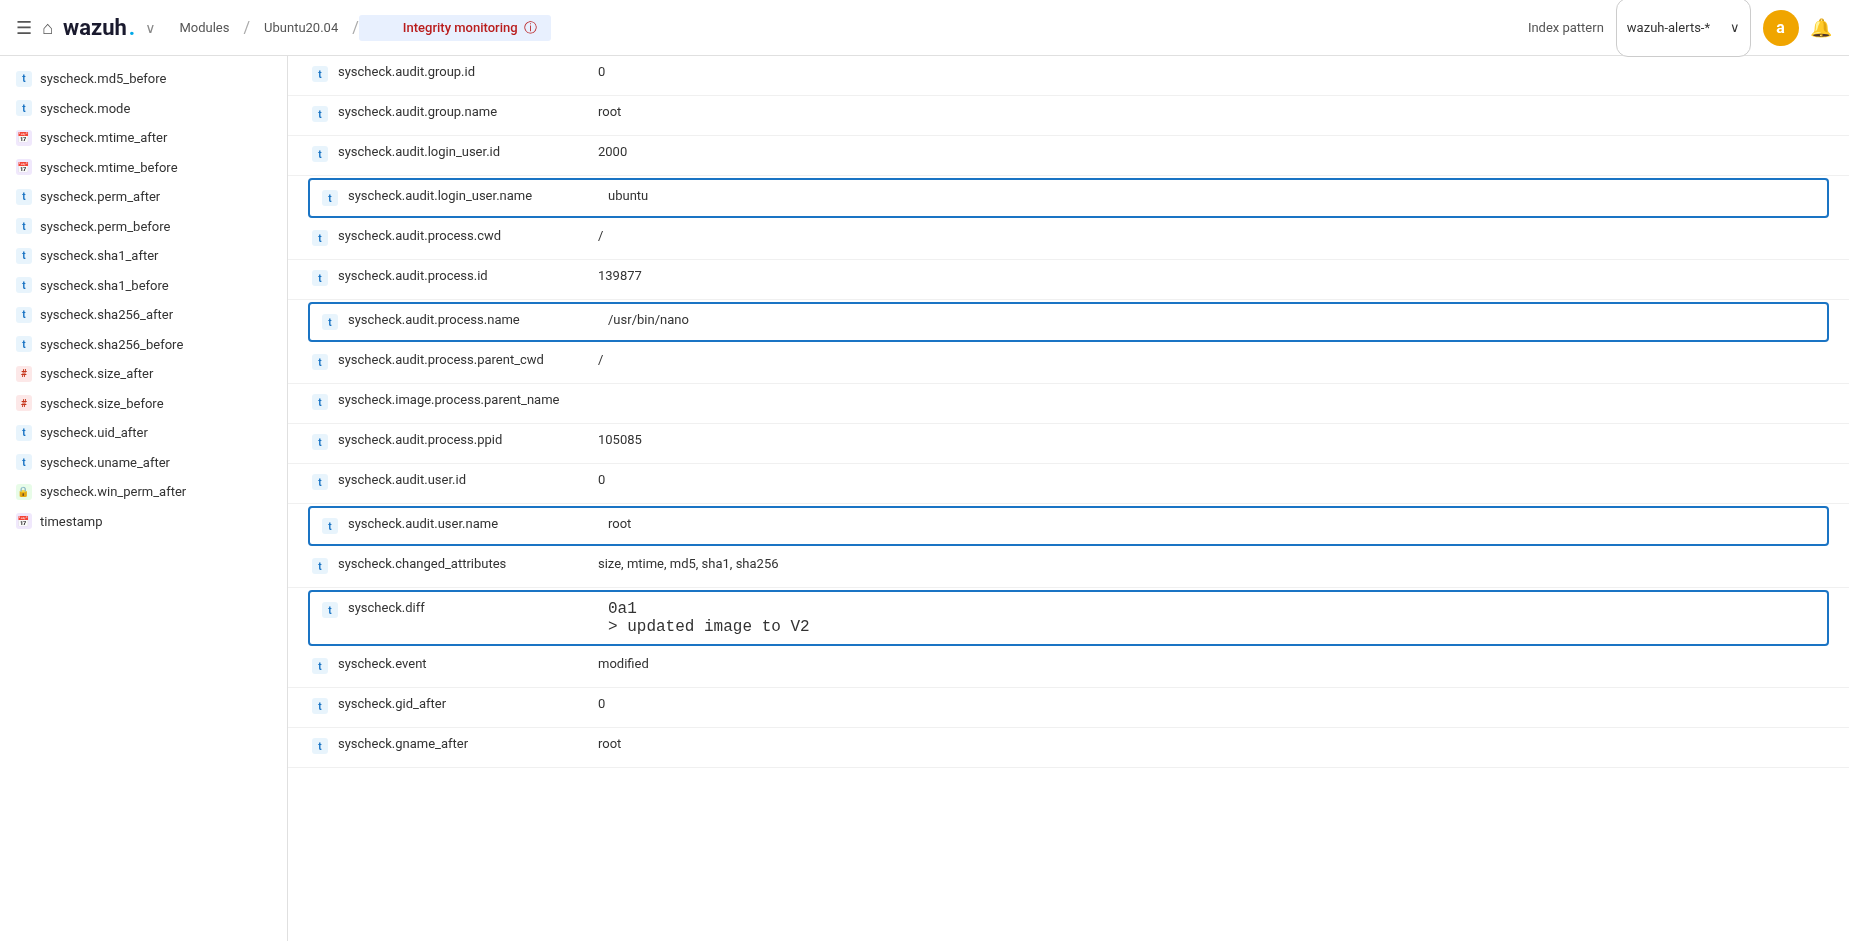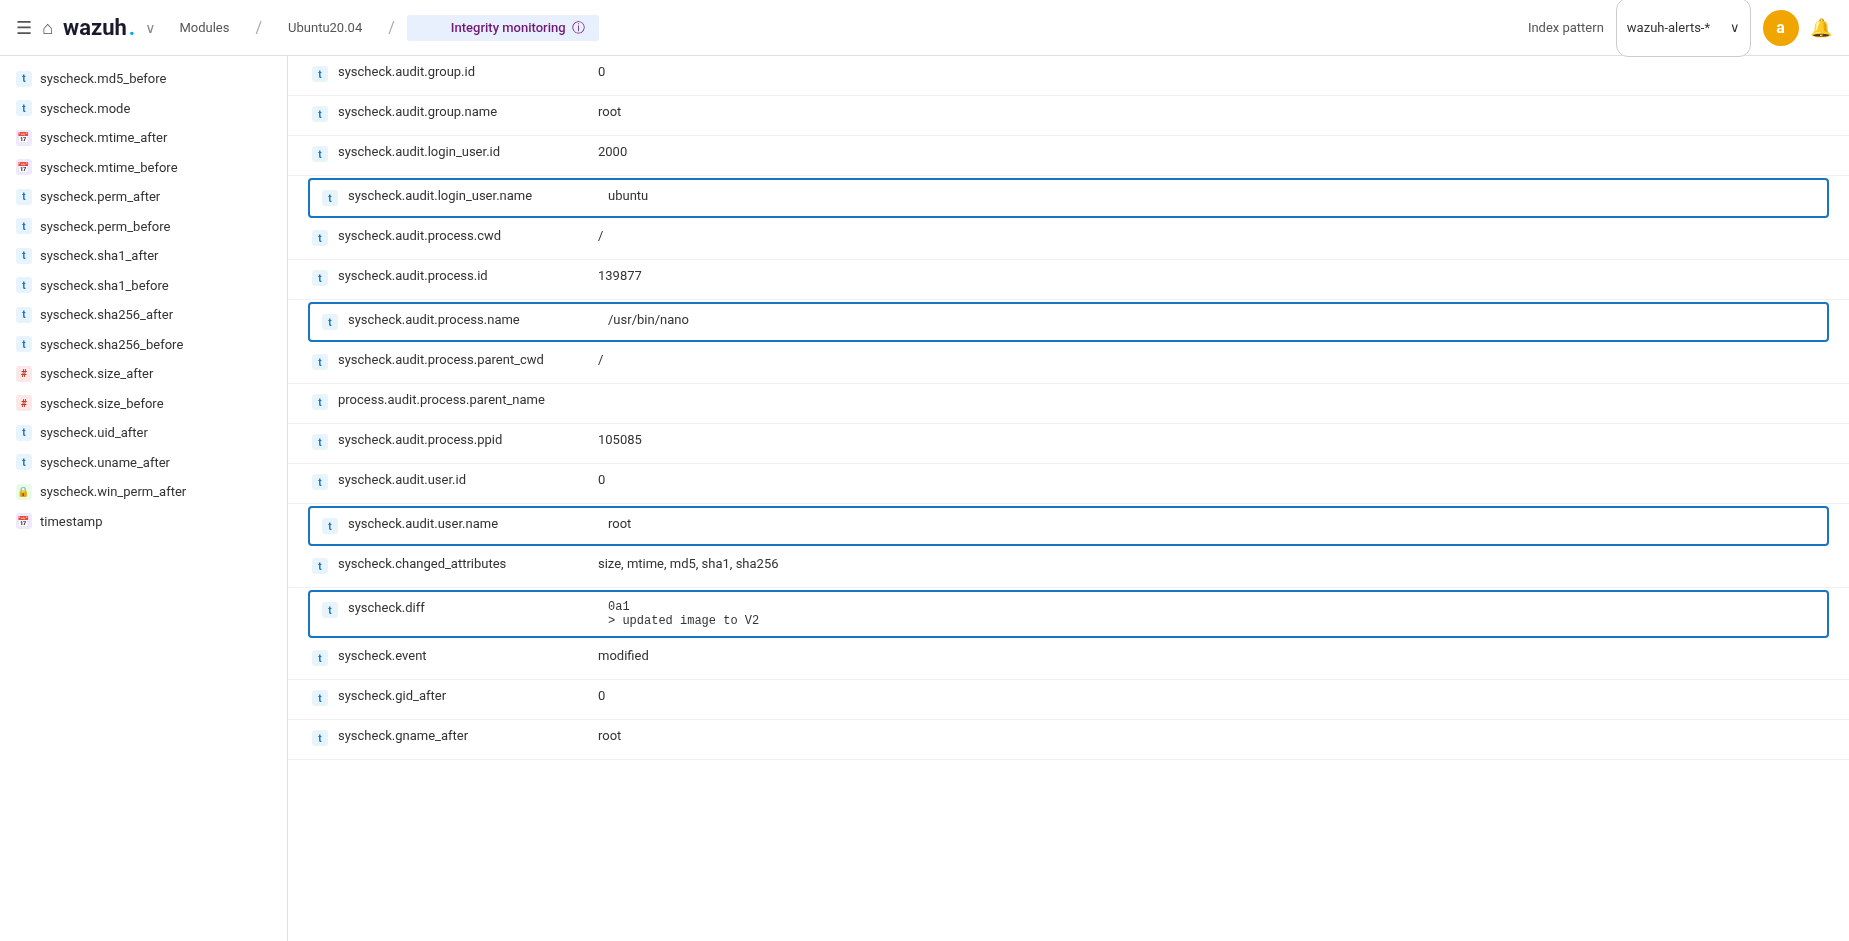--- a/index.html
+++ b/index.html
@@ -50,34 +50,34 @@
       color: #00a8e8;
     }
     .chevron-icon {
       color: #888;
       cursor: pointer;
       font-size: 14px;
     }
     .breadcrumb {
       display: flex;
       align-items: center;
-      gap: 12px;
+      gap: 0;
     }
     .breadcrumb-item {
       display: flex;
       align-items: center;
       padding: 4px 14px;
       border-radius: 3px;
       font-size: 13px;
       color: #555;
       cursor: pointer;
     }
     .breadcrumb-item.active {
       background: #e8f0fe;
-      color: #701a75;
+      color: #b91c1c;
       font-weight: 500;
       padding-left: 44px;
     }
     .breadcrumb-sep {
       color: #aaa;
       font-size: 16px;
     }
     .header-right {
       display: flex;
       align-items: center;
@@ -215,21 +215,21 @@
       flex-shrink: 0;
     }
     .field-value {
       font-size: 13px;
       color: #333;
       flex: 1;
     }
     .field-value.multi {
       white-space: pre-line;
       font-family: 'Courier New', Courier, monospace;
-      font-size: 12px;
+      font-size: 16px;
     }
   </style>
 </head>
 <body>
 
 <div class="header">
   <div class="header-left">
     <span class="menu-icon">☰</span>
     <span class="home-icon">⌂</span>
     <div class="wazuh-logo">
@@ -371,21 +371,21 @@
     </div>
 
     <div class="field-row">
       <span class="field-type-icon text">t</span>
       <span class="field-name">syscheck.audit.process.parent_cwd</span>
       <span class="field-value">/</span>
     </div>
 
     <div class="field-row">
       <span class="field-type-icon text">t</span>
-      <span class="field-name">process.audit.process.parent_name</span>
+      <span class="field-name">syscheck.image.process.parent_name</span>
     </div>
 
     <div class="field-row">
       <span class="field-type-icon text">t</span>
       <span class="field-name">syscheck.audit.process.ppid</span>
       <span class="field-value">105085</span>
     </div>
 
     <div class="field-row">
       <span class="field-type-icon text">t</span>

